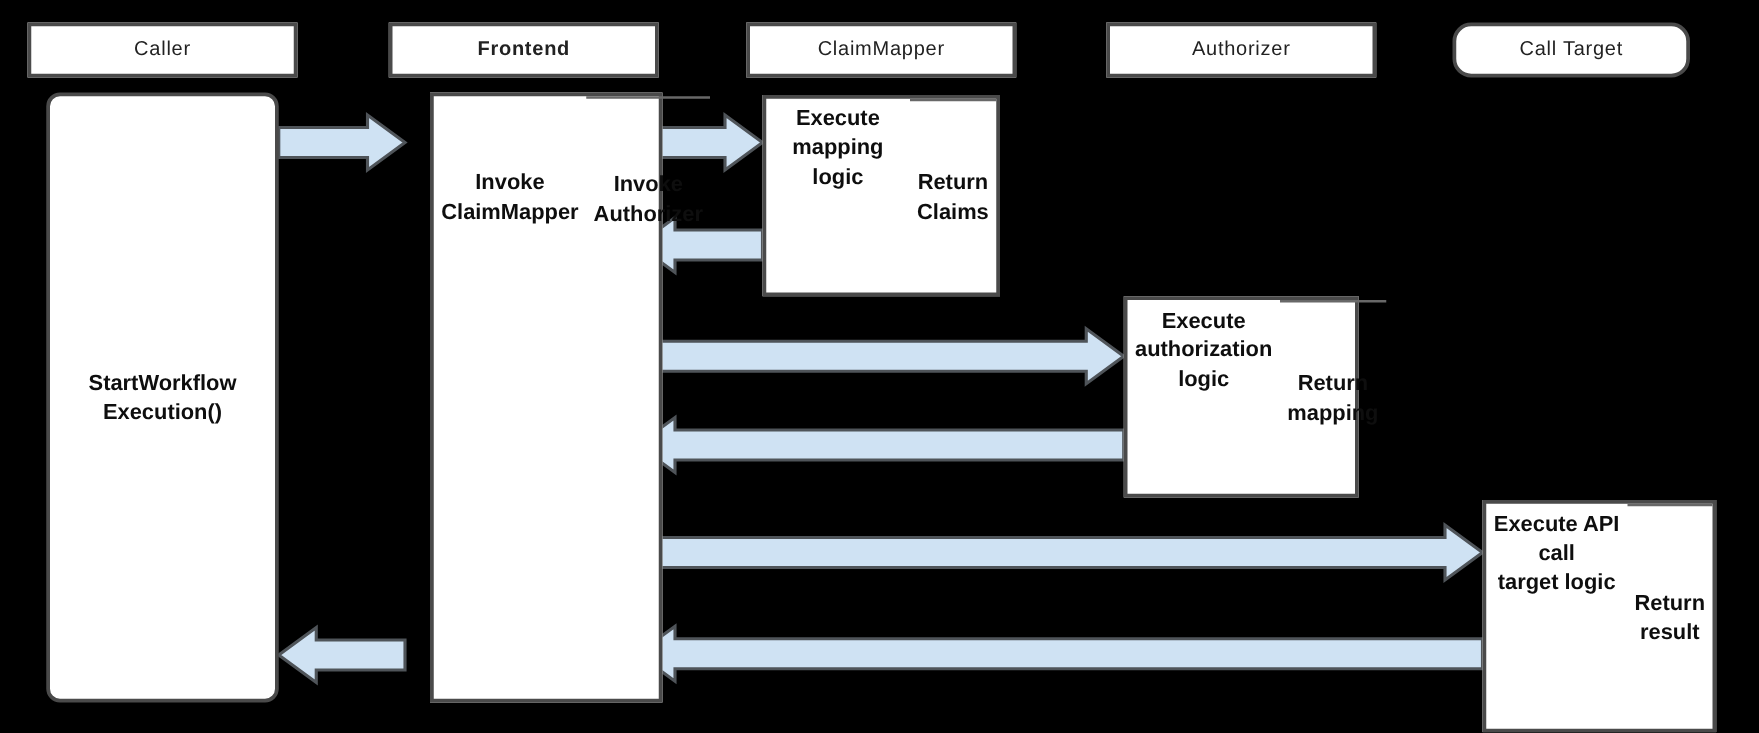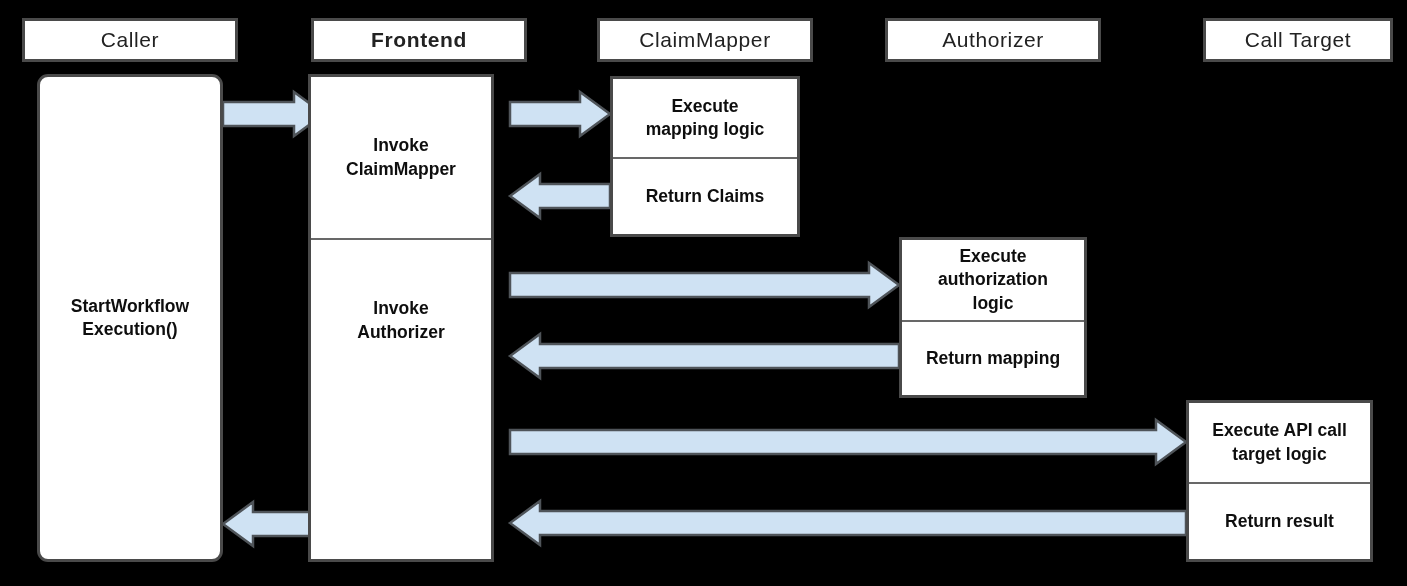--- a/index.html
+++ b/index.html
@@ -8,51 +8,51 @@
     width:1407px;height:586px;
     background:#000000;
     font-family:"Liberation Sans",sans-serif;
     overflow:hidden;
   }
   .arrows{position:absolute;left:0;top:0;z-index:0;}
   .hdr{
     position:absolute;top:18px;height:44px;
     background:#ffffff;border:3px solid #4a4a4a;box-sizing:border-box;
     display:flex;align-items:center;justify-content:center;
-    font-size:21px;font-weight:400;letter-spacing:0.6px;color:#222222;
+    font-size:16px;font-weight:400;letter-spacing:0.6px;color:#222222;
     z-index:1;
   }
   .act{
     position:absolute;background:#ffffff;border:3px solid #4a4a4a;
-    box-sizing:border-box;display:flex;flex-direction:column;z-index:1;
+    box-sizing:border-box;display:flex;flex-direction:row;z-index:1;
   }
   .sec{
     display:flex;align-items:center;justify-content:center;
     text-align:center;font-weight:bold;font-size:17.5px;line-height:1.32;
     color:#0e0e0e;white-space:pre-line;box-sizing:border-box;padding:2px 6px;
   }
   .sec + .sec{border-top:2px solid #686868;}
   #h-caller{left:22px;width:216px;}
   #h-frontend{left:311px;width:216px;font-weight:bold;}
   #h-claimmapper{left:597px;width:216px;}
   #h-authorizer{left:885px;width:216px;}
-  #h-calltarget{left:1203px;width:190px;}
+  #h-calltarget{left:1162px;width:190px;border-radius:15px;}
   #b-caller{left:37px;top:74px;width:186px;height:488px;border-radius:11px;}
   #b-caller .sec{flex:1;}
-  #b-frontend{left:308px;top:74px;width:186px;height:488px;}
+  #b-frontend{left:344px;top:74px;width:186px;height:488px;}
   #b-frontend .sec:nth-child(1){height:161px;}
   #b-frontend .sec:nth-child(2){height:163px;}
   #b-frontend .sec:nth-child(3){flex:1;}
   #b-claimmapper{left:610px;top:76px;width:190px;height:161px;}
   #b-claimmapper .sec:nth-child(1){height:78px;}
   #b-claimmapper .sec:nth-child(2){flex:1;}
   #b-authorizer{left:899px;top:237px;width:188px;height:161px;}
   #b-authorizer .sec:nth-child(1){height:80px;}
   #b-authorizer .sec:nth-child(2){flex:1;}
-  #b-calltarget{left:1186px;top:400px;width:187px;height:162px;}
+  #b-calltarget{left:1186px;top:400px;width:187px;height:186px;}
   #b-calltarget .sec:nth-child(1){height:79px;}
   #b-calltarget .sec:nth-child(2){flex:1;}
 </style>
 </head>
 <body>
 
 <div class="canvas">
 
   <svg class="arrows" width="1407" height="586" viewBox="0 0 1407 586">
       <polygon points="223,102 294,102 294,92 324,114 294,136 294,126 223,126" fill="#cfe2f3" stroke="#4f5459" stroke-width="2.5"></polygon>

